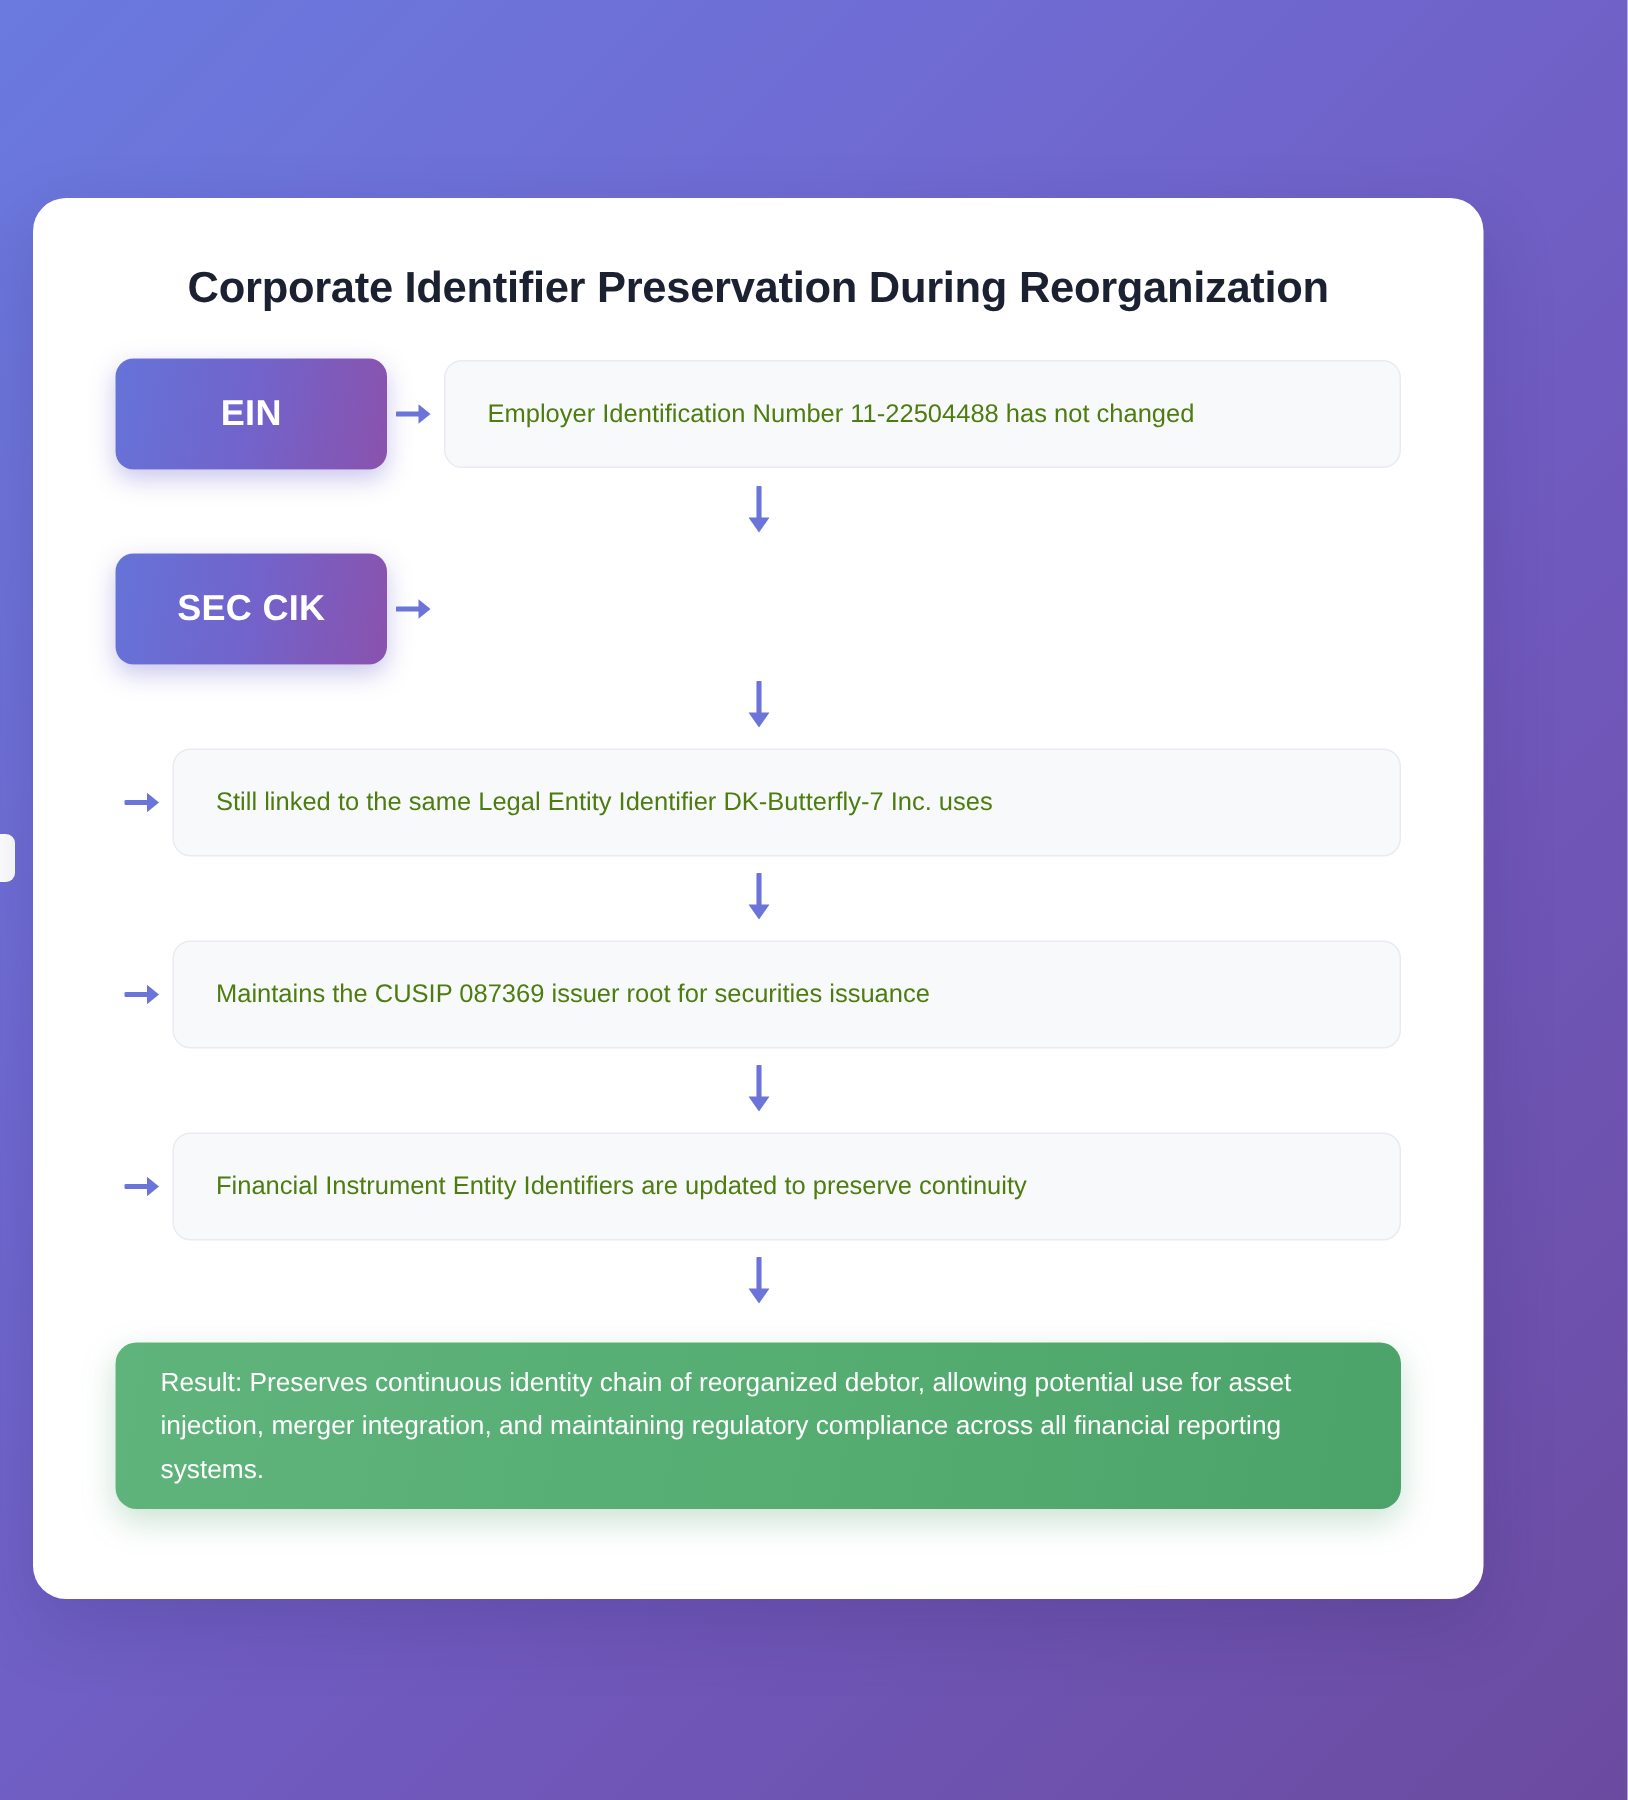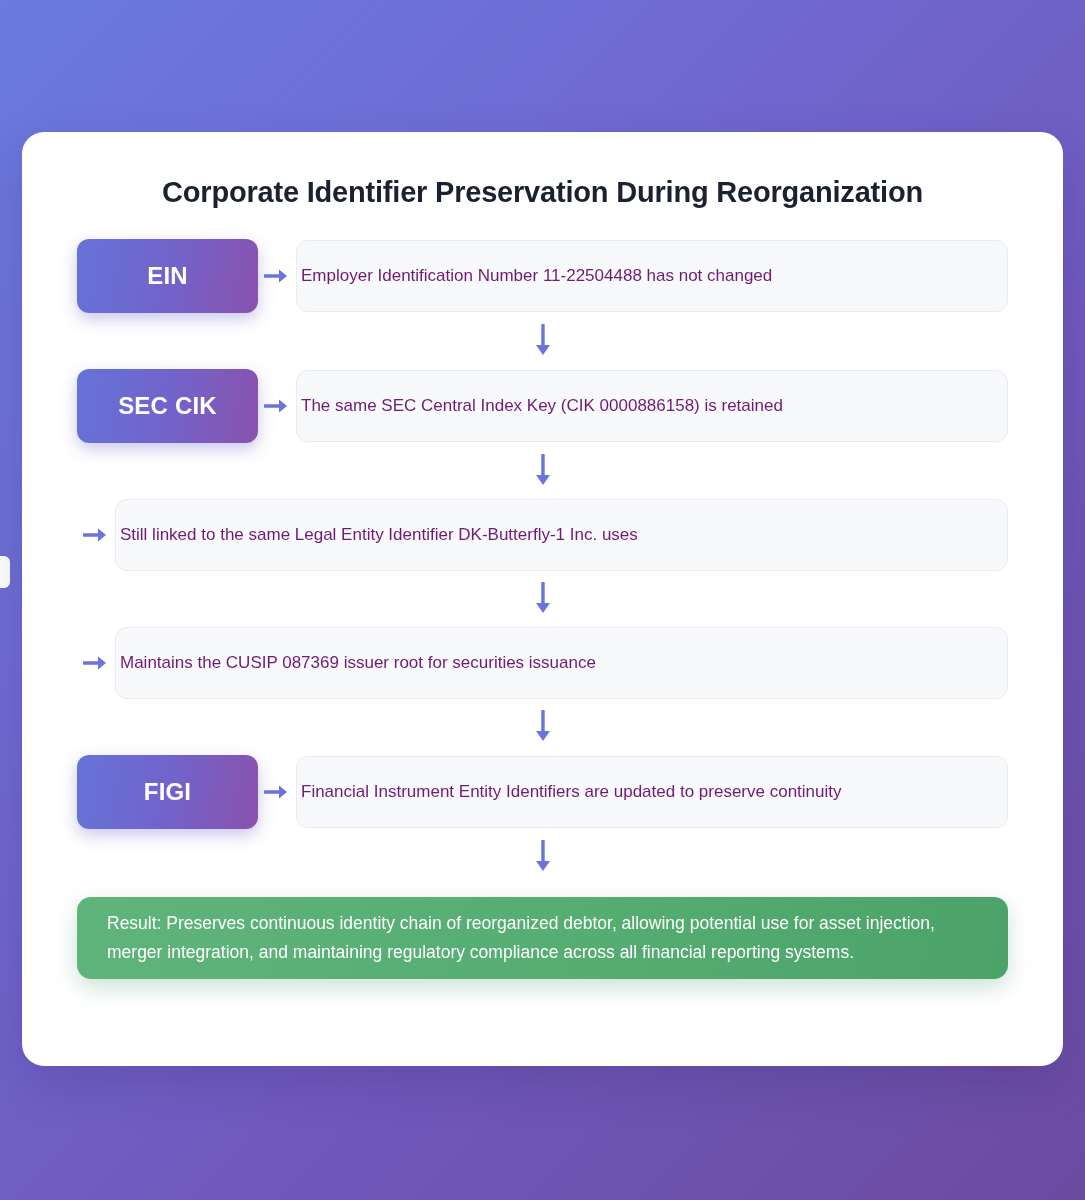--- a/index.html
+++ b/index.html
@@ -27,21 +27,21 @@
     width: 22px;
     height: 32px;
     background: #ffffff;
     border-radius: 6px;
   }
 
   .card {
     position: absolute;
     left: 22px;
     top: 132px;
-    width: 1041px;
+    width: 967px;
     height: 934px;
     background: #ffffff;
     border-radius: 22px;
     box-shadow: 0 18px 48px rgba(40, 30, 90, 0.18);
     padding: 44px 55px 40px 55px;
   }
 
   .title {
     font-size: 29px;
     font-weight: bold;
@@ -89,23 +89,23 @@
   .arrow-right svg { display: block; }
 
   .desc {
     flex: 1 1 auto;
     min-height: 72px;
     background: #f8f9fb;
     border: 1px solid #e9ebf1;
     border-radius: 12px;
     display: flex;
     align-items: center;
-    padding: 14px 4px;
+    padding: 14px 28px;
     font-size: 17px;
-    color: #701a75;
+    color: #4d7c0f;
     line-height: 1.45;
   }
 
   .arrow-down {
     height: 56px;
     display: flex;
     align-items: center;
     justify-content: center;
     color: #6b74d8;
   }
@@ -152,38 +152,37 @@
     </div>
 
     <div class="row">
       <div class="badge">SEC CIK</div>
       <div class="arrow-right">
         <svg width="26" height="20" viewBox="0 0 26 20" aria-hidden="true">
           <path d="M1 10 H18" stroke="currentColor" stroke-width="3.4" stroke-linecap="round" fill="none"></path>
           <path d="M15 3.5 L23 10 L15 16.5 Z" fill="currentColor"></path>
         </svg>
       </div>
-      <div class="desc">The same SEC Central Index Key (CIK 0000886158) is retained</div>
-    </div>
-
-    <div class="arrow-down">
-      <svg width="20" height="34" viewBox="0 0 20 34" aria-hidden="true">
-        <path d="M10 1 V24" stroke="currentColor" stroke-width="3.4" stroke-linecap="round" fill="none"></path>
-        <path d="M3 21 L10 31 L17 21 Z" fill="currentColor"></path>
-      </svg>
-    </div>
-
-    <div class="row">
-      <div class="arrow-right">
-        <svg width="26" height="20" viewBox="0 0 26 20" aria-hidden="true">
-          <path d="M1 10 H18" stroke="currentColor" stroke-width="3.4" stroke-linecap="round" fill="none"></path>
-          <path d="M15 3.5 L23 10 L15 16.5 Z" fill="currentColor"></path>
-        </svg>
-      </div>
-      <div class="desc">Still linked to the same Legal Entity Identifier DK-Butterfly-1 Inc. uses</div>
+    </div>
+
+    <div class="arrow-down">
+      <svg width="20" height="34" viewBox="0 0 20 34" aria-hidden="true">
+        <path d="M10 1 V24" stroke="currentColor" stroke-width="3.4" stroke-linecap="round" fill="none"></path>
+        <path d="M3 21 L10 31 L17 21 Z" fill="currentColor"></path>
+      </svg>
+    </div>
+
+    <div class="row">
+      <div class="arrow-right">
+        <svg width="26" height="20" viewBox="0 0 26 20" aria-hidden="true">
+          <path d="M1 10 H18" stroke="currentColor" stroke-width="3.4" stroke-linecap="round" fill="none"></path>
+          <path d="M15 3.5 L23 10 L15 16.5 Z" fill="currentColor"></path>
+        </svg>
+      </div>
+      <div class="desc">Still linked to the same Legal Entity Identifier DK-Butterfly-7 Inc. uses</div>
     </div>
 
     <div class="arrow-down">
       <svg width="20" height="34" viewBox="0 0 20 34" aria-hidden="true">
         <path d="M10 1 V24" stroke="currentColor" stroke-width="3.4" stroke-linecap="round" fill="none"></path>
         <path d="M3 21 L10 31 L17 21 Z" fill="currentColor"></path>
       </svg>
     </div>
 
     <div class="row">
@@ -197,21 +196,20 @@
     </div>
 
     <div class="arrow-down">
       <svg width="20" height="34" viewBox="0 0 20 34" aria-hidden="true">
         <path d="M10 1 V24" stroke="currentColor" stroke-width="3.4" stroke-linecap="round" fill="none"></path>
         <path d="M3 21 L10 31 L17 21 Z" fill="currentColor"></path>
       </svg>
     </div>
 
     <div class="row">
-      <div class="badge">FIGI</div>
       <div class="arrow-right">
         <svg width="26" height="20" viewBox="0 0 26 20" aria-hidden="true">
           <path d="M1 10 H18" stroke="currentColor" stroke-width="3.4" stroke-linecap="round" fill="none"></path>
           <path d="M15 3.5 L23 10 L15 16.5 Z" fill="currentColor"></path>
         </svg>
       </div>
       <div class="desc">Financial Instrument Entity Identifiers are updated to preserve continuity</div>
     </div>
 
     <div class="arrow-down">

